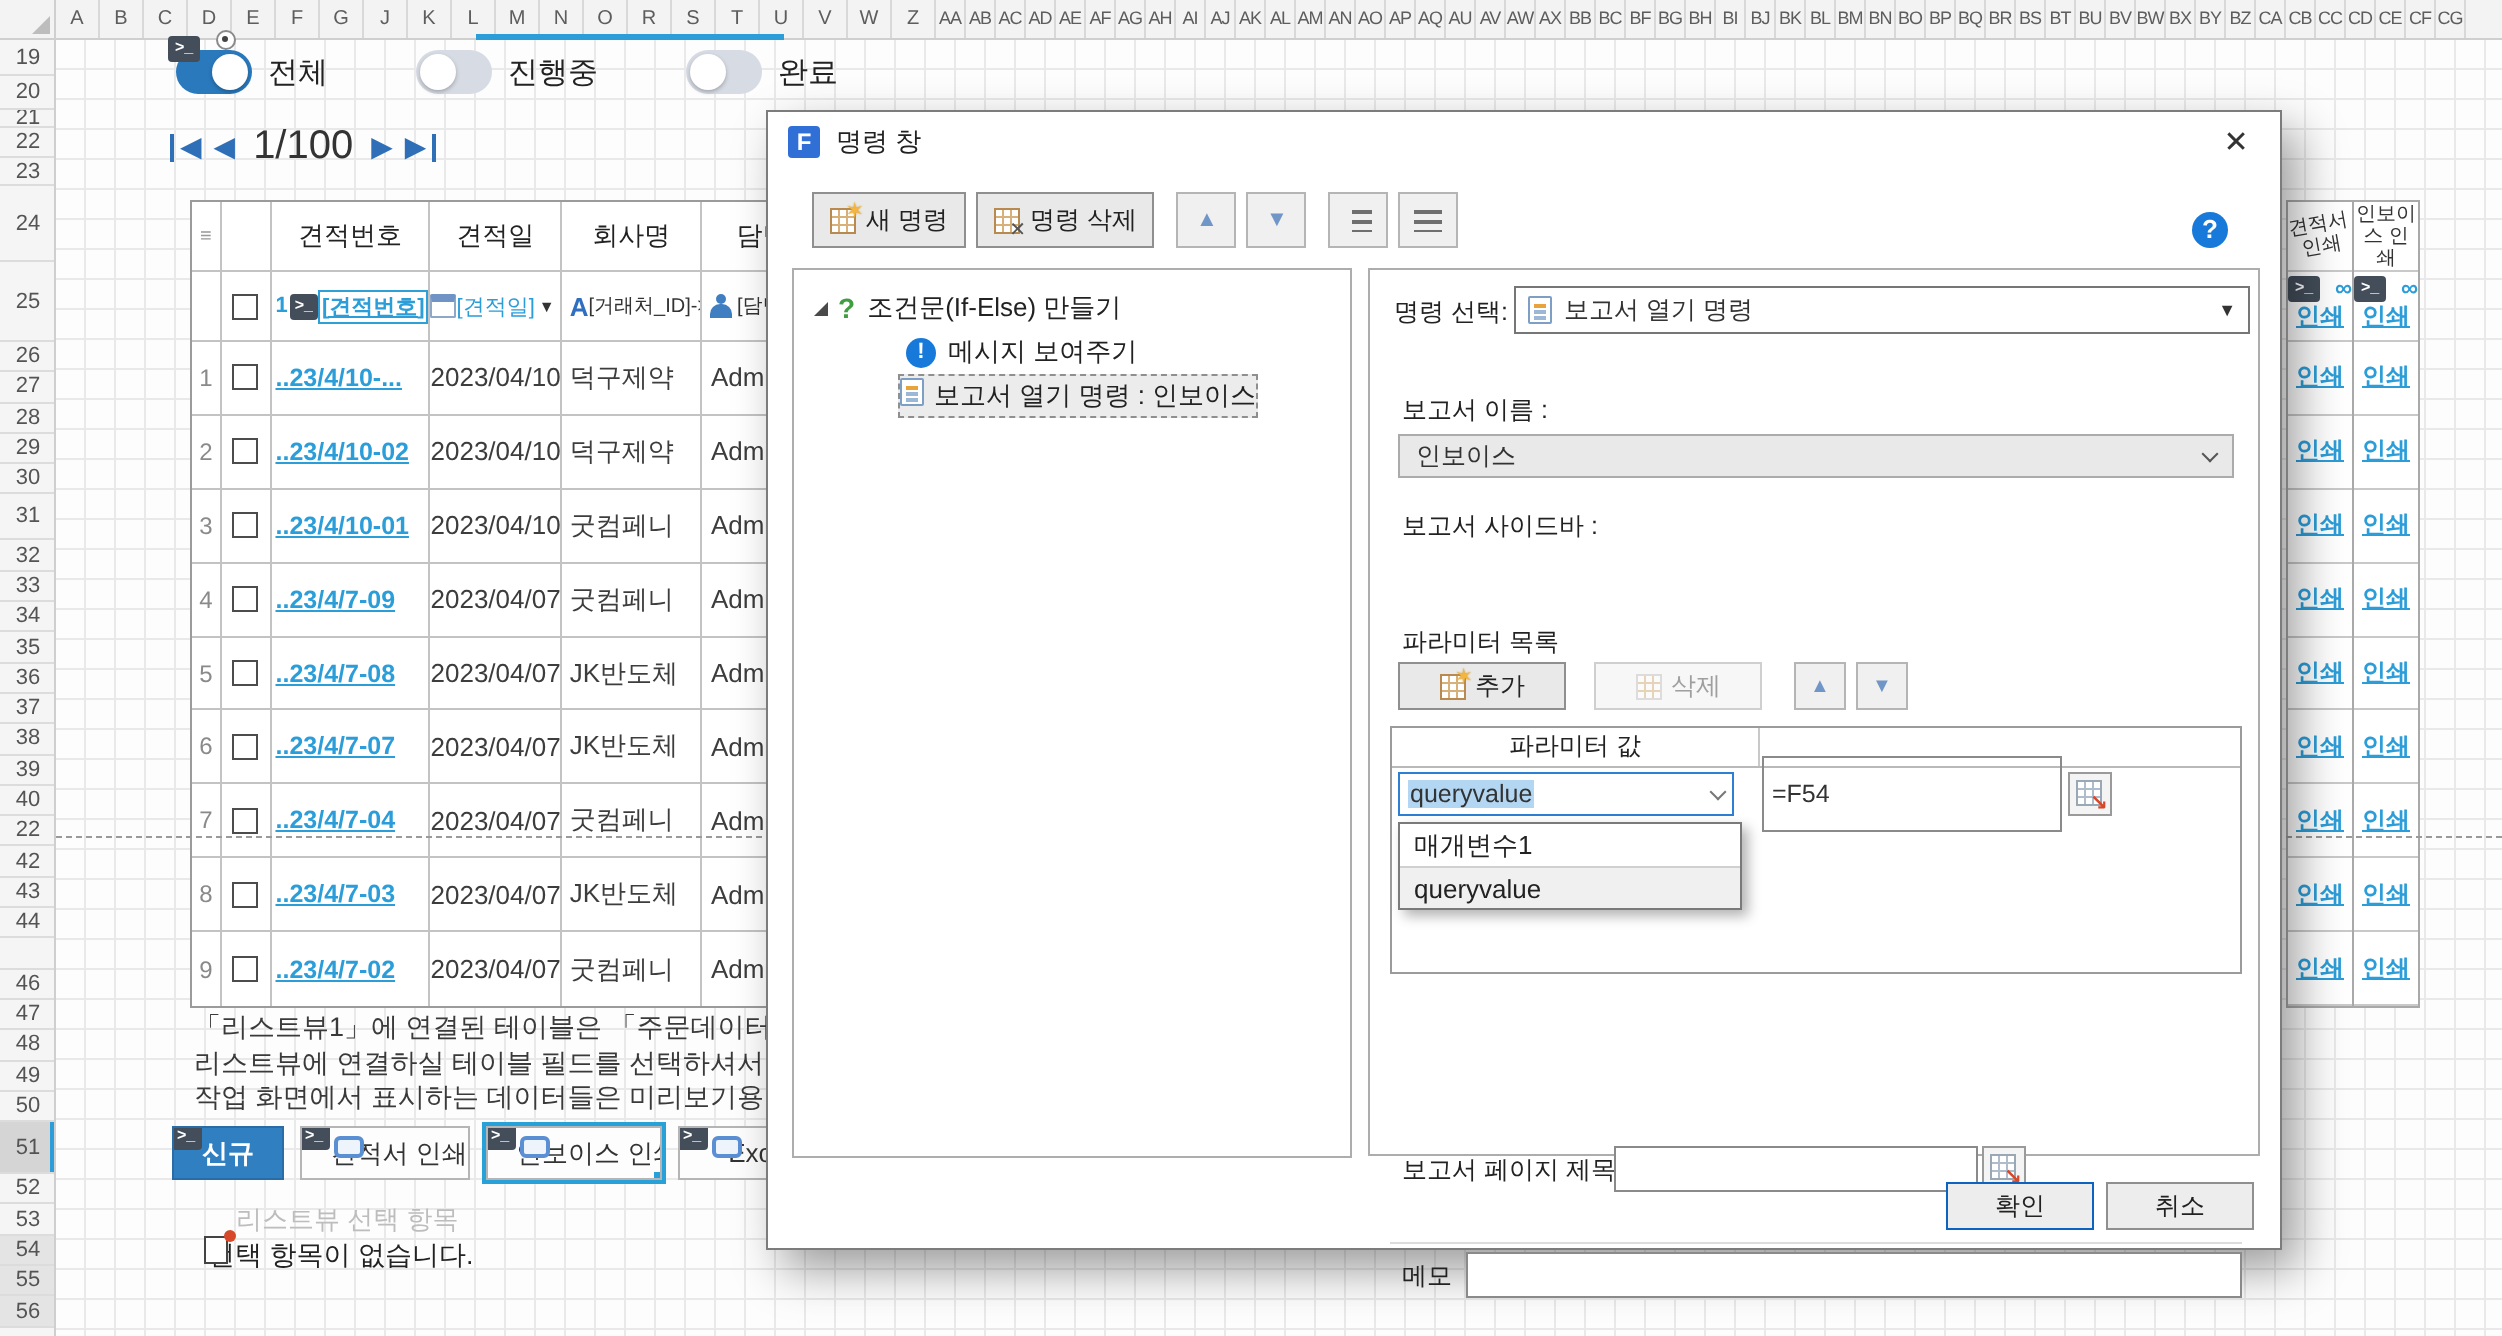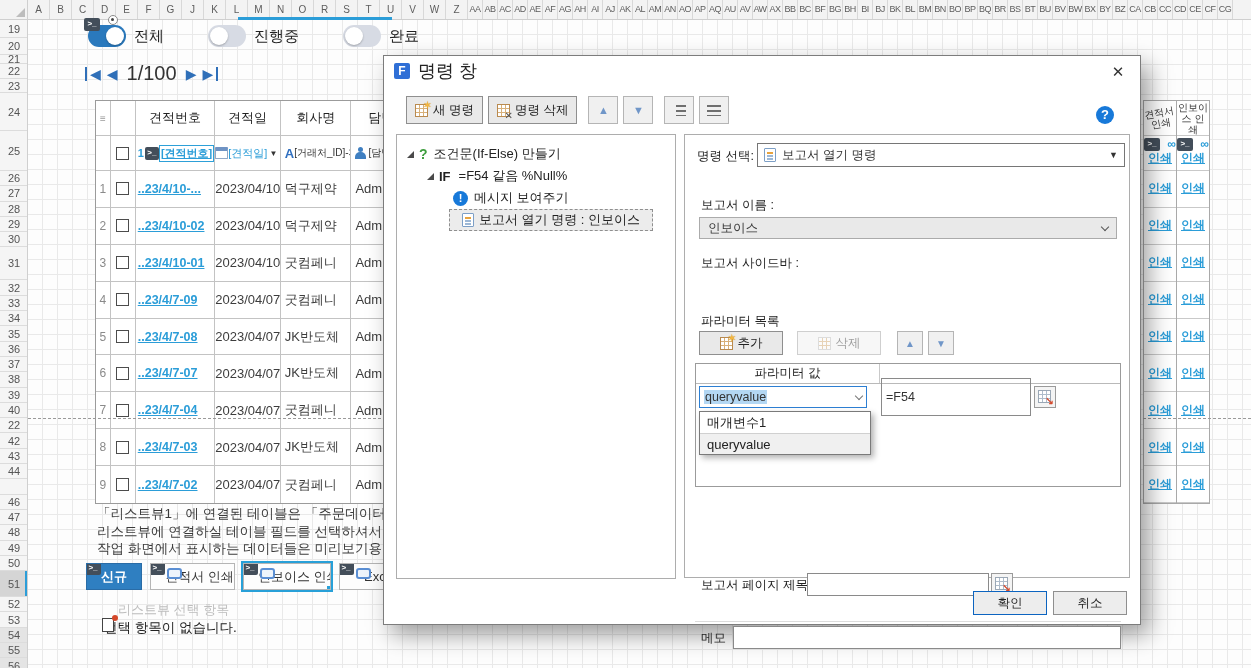--- a/index.html
+++ b/index.html
@@ -144,21 +144,21 @@
   .pd .link-icon { position:absolute; right:1px; top:1px; }
   .pd a.bluelink { margin-top:10px; }
 
   
   #dialog { position:absolute; left:383px; top:55px; width:758px; height:570px; background:#fff;
     border:1px solid #7c7c7c; z-index:10; box-shadow:8px 10px 22px rgba(0,0,0,.38); font-size:12.5px; }
   #dlg-titlebar { position:absolute; left:0; top:0; right:0; height:30px; background:#fff;
     display:flex; align-items:center; padding:0 10px; }
   .f-icon { width:16px; height:16px; background:#2f6fd6; color:#fff; font-weight:bold; font-size:12px;
     text-align:center; line-height:16px; border-radius:2px; margin-right:8px; }
-  #dlg-title { font-size:18px; color:#222; }
+  #dlg-title { font-size:13px; color:#222; }
   #dlg-close { position:absolute; right:12px; top:6px; width:20px; height:20px; text-align:center;
     line-height:19px; font-size:15px; color:#333; cursor:default; }
 
   #dlg-toolbar { position:absolute; left:22px; top:40px; height:28px; display:flex; align-items:center; }
   .tbtn { height:28px; border:1px solid #8f8f8f; background:#e9e9e9; display:flex; align-items:center;
     padding:0 8px; margin-right:5px; font-size:12.5px; color:#222; position:relative; }
   .tbtn .grid-icon { margin-right:5px; position:relative; }
   .sbtn { width:30px; height:28px; border:1px solid #b5b5b5; background:#f0f0f0; display:flex;
     align-items:center; justify-content:center; margin-right:5px; color:#7096c8; font-size:11px; }
   .sbtn.gap { margin-left:6px; }
@@ -168,22 +168,22 @@
   #dlg-help { position:absolute; right:26px; top:50px; width:18px; height:18px; border-radius:50%;
     background:#1779d9; color:#fff; text-align:center; line-height:18px; font-weight:bold; font-size:13px; }
 
   #tree { position:absolute; left:12px; top:78px; width:280px; height:445px; border:1px solid #adadad;
     background:#fff; padding:8px 4px; font-size:13px; color:#222; }
   .titem { display:flex; align-items:center; height:22px; white-space:nowrap; }
   .titem .q { color:#3f9e3f; font-weight:bold; margin-right:6px; font-size:14px; }
   .titem .kw { font-weight:bold; margin-right:8px; }
   .info-ico { display:inline-block; width:15px; height:15px; border-radius:50%; background:#1779d9;
     color:#fff; font-size:11px; font-weight:bold; text-align:center; line-height:15px; margin-right:6px; }
-  .titem.selected .chipwrap { background:#ececec; border:1px dashed #8f8f8f; padding:1px 12px;
-    display:flex; align-items:center; }
+  .titem.selected .chipwrap { background:#ececec; border:1px dashed #8f8f8f; padding:1px 0;
+    display:flex; }
   .titem .doc-icon { margin-right:5px; }
 
   #rpanel { position:absolute; left:300px; top:78px; width:446px; height:444px; border:1px solid #adadad;
     background:#fff; }
   .plabel { position:absolute; font-size:12.5px; color:#222; white-space:nowrap; }
   .combo-main { position:absolute; left:72px; top:8px; width:368px; height:24px; border:1px solid #767676;
     background:#fff; display:flex; align-items:center; padding:0 6px; }
   .combo-main .caret { margin-left:auto; font-size:9px; color:#333; }
   .combo-gray { position:absolute; left:14px; width:418px; height:22px; background:#e9e9e9;
     border:1px solid #ababab; display:flex; align-items:center; padding:0 8px; font-size:12.5px; }
@@ -313,21 +313,21 @@
       <div class="rowcell" style="height: 9px;">21</div>
       <div class="rowcell" style="height: 15px;">22</div>
       <div class="rowcell" style="height: 14px;">23</div>
       <div class="rowcell" style="height: 38px;">24</div>
       <div class="rowcell" style="height: 40px;">25</div>
       <div class="rowcell" style="height: 15.3px;">26</div>
       <div class="rowcell" style="height: 15.3px;">27</div>
       <div class="rowcell" style="height: 15.3px;">28</div>
       <div class="rowcell" style="height: 15.3px;">29</div>
       <div class="rowcell" style="height: 15.3px;">30</div>
-      <div class="rowcell" style="height: 33px;">31</div>
+      <div class="rowcell" style="height: 23px;">31</div>
       <div class="rowcell" style="height: 15.3px;">32</div>
       <div class="rowcell" style="height: 15.3px;">33</div>
       <div class="rowcell" style="height: 15.3px;">34</div>
       <div class="rowcell" style="height: 15.3px;">35</div>
       <div class="rowcell" style="height: 15.3px;">36</div>
       <div class="rowcell" style="height: 15.3px;">37</div>
       <div class="rowcell" style="height: 15.3px;">38</div>
       <div class="rowcell" style="height: 15.3px;">39</div>
       <div class="rowcell" style="height: 15.3px;">40</div>
       <div class="rowcell" style="height: 15.3px;">22</div>
@@ -742,25 +742,20 @@
         </div>
     </div>
     <div id="dlg-help">?</div>
 
     <div id="tree">
       <div class="titem" style="padding-left:6px;">
         <span class="tri-exp"></span>
         <span class="q">?</span>
         <span>조건문(If-Else) 만들기</span>
       </div>
-      <div class="titem" style="padding-left:26px;">
-        <span class="tri-exp"></span>
-        <span class="kw">IF</span>
-        <span>=F54 같음 %Null%</span>
-      </div>
       <div class="titem" style="padding-left:52px;">
         <span class="info-ico">!</span>
         <span>메시지 보여주기</span>
       </div>
       <div class="titem selected" style="padding-left:48px;">
         <span class="chipwrap">
           <span class="doc-icon"></span>
           <span>보고서 열기 명령 : 인보이스</span>
         </span>
       </div>

